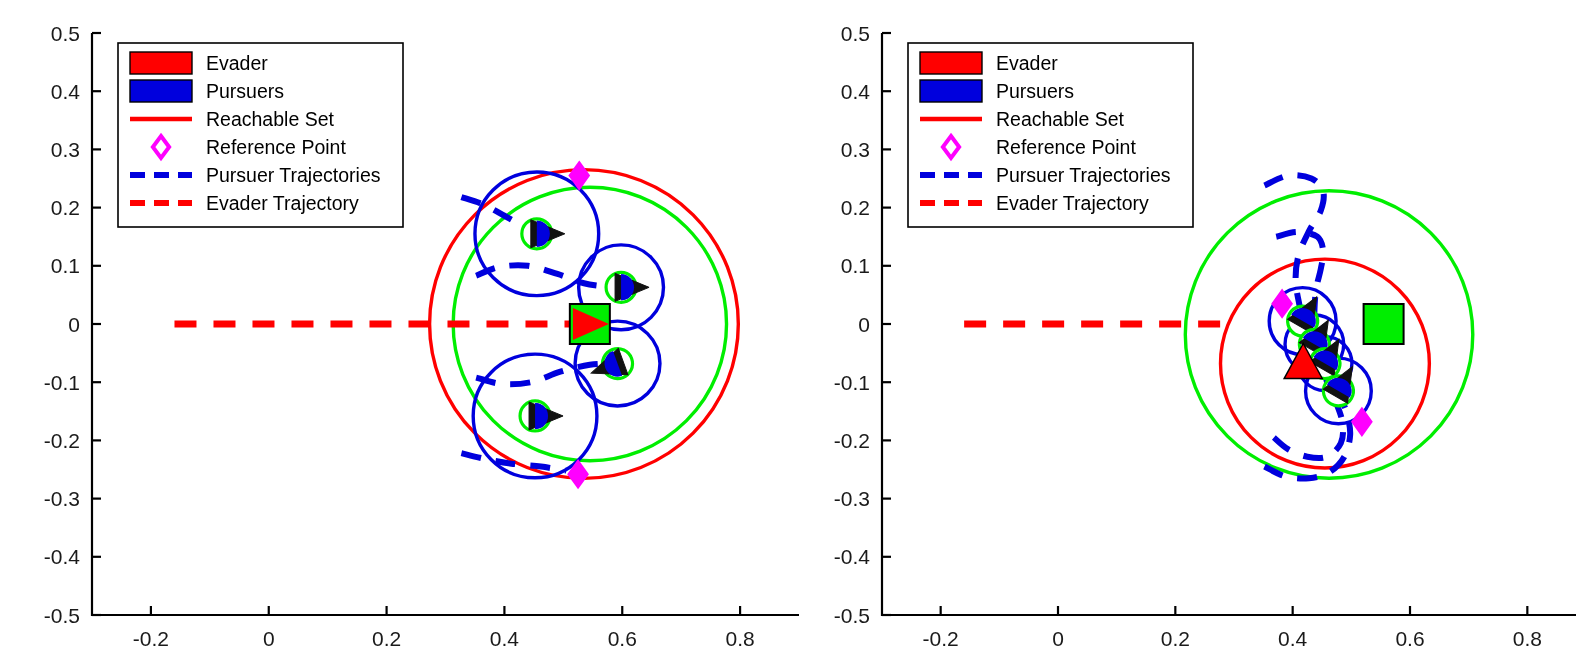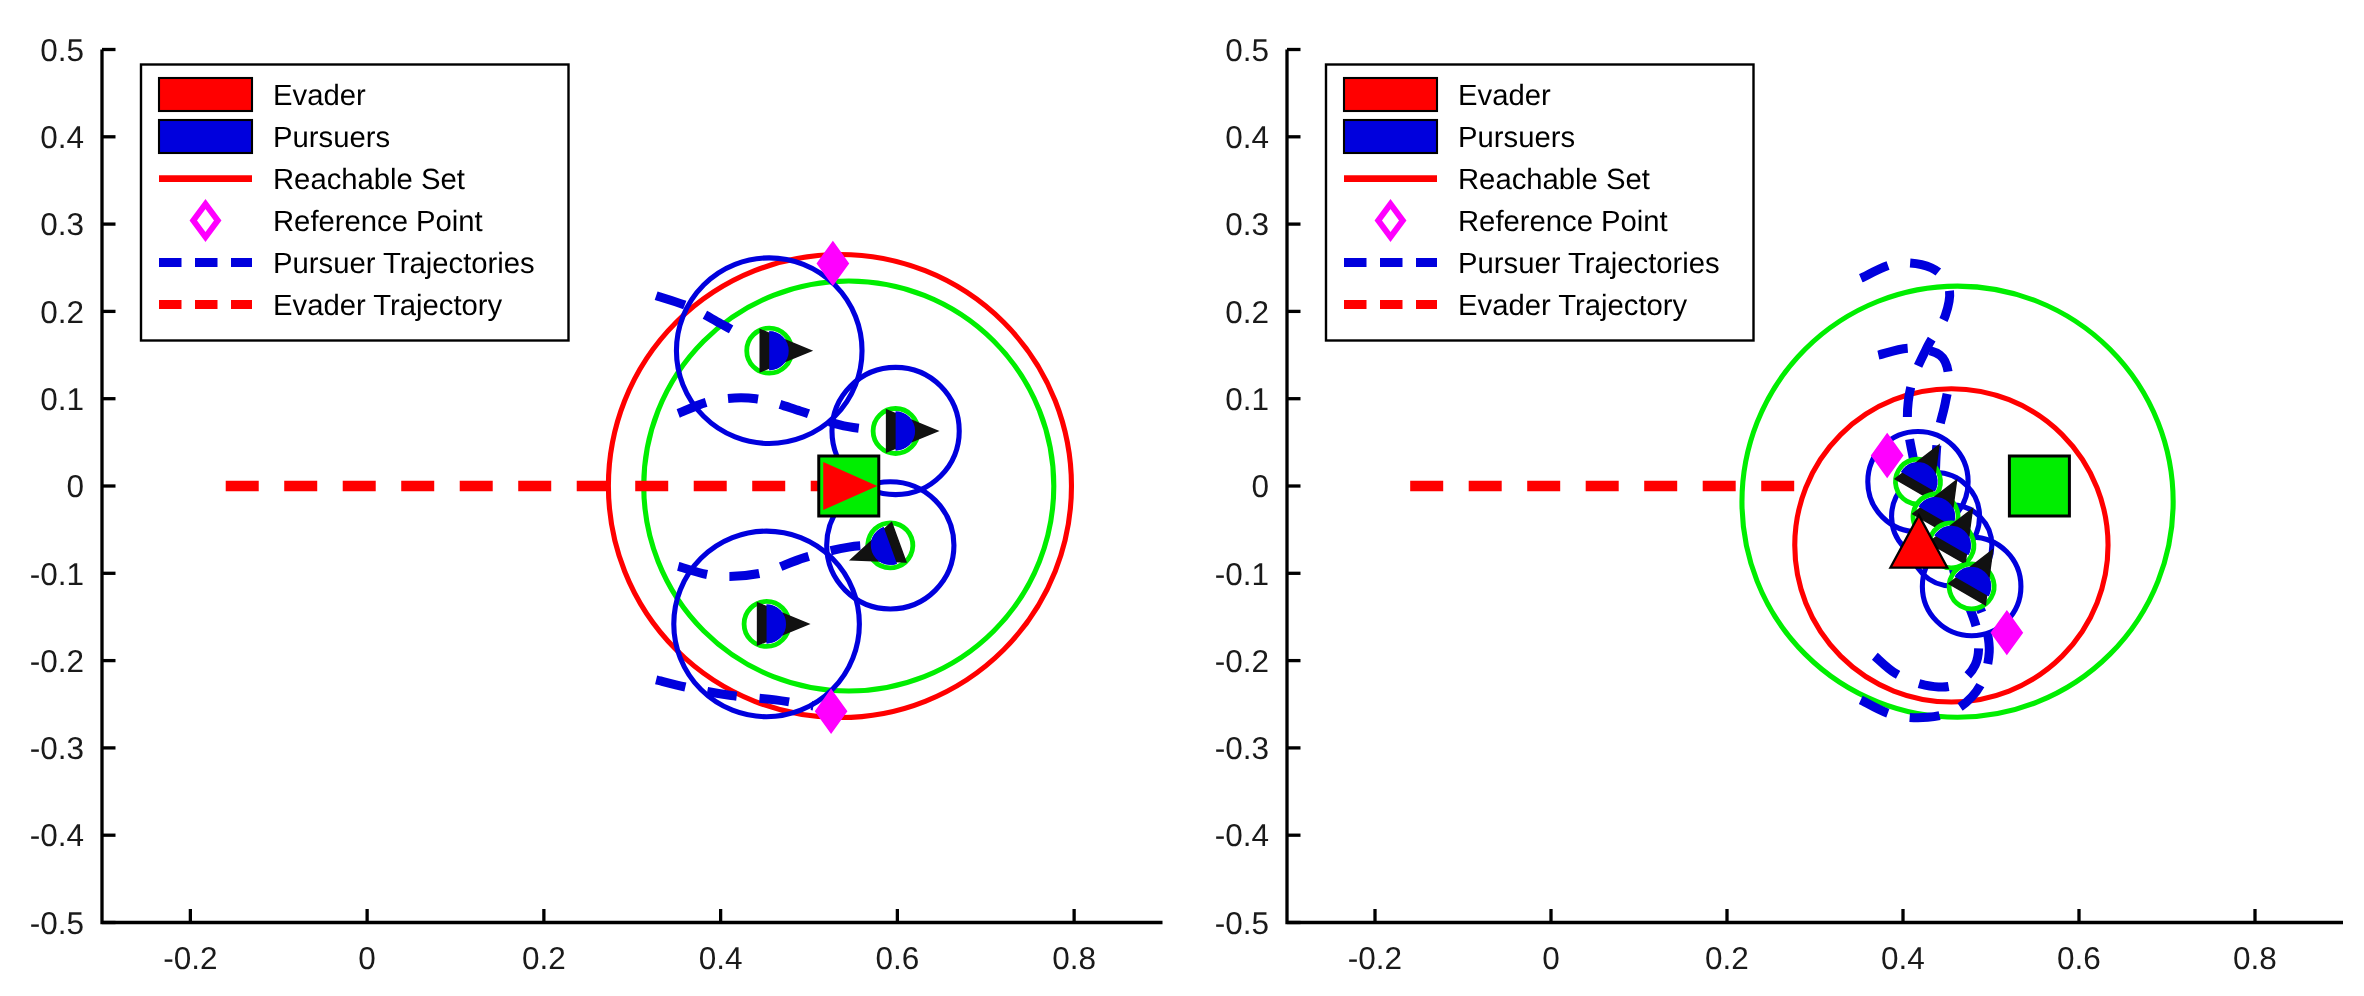--- a/index.html
+++ b/index.html
@@ -1,18 +1,18 @@
 <!DOCTYPE html>
 <html><head>
 <meta charset="utf-8">
 <style>
   html,body{margin:0;padding:0;background:#ffffff;}
   body{width:1576px;height:664px;font-family:"Liberation Sans",sans-serif;overflow:hidden;}
   #root{position:relative;width:1576px;height:664px;}
-  .plot-wrap{position:absolute;top:0;height:664px;}
+  .plot-wrap{position:absolute;top:0;height:664px;margin-left:24px;}
   .tick-label{font-family:"Liberation Sans",sans-serif;font-size:21px;fill:#1a1a1a;}
   .legend-text{font-family:"Liberation Sans",sans-serif;font-size:19.5px;fill:#000000;}
   svg{display:block;}
 </style>
 </head>
 <body>
 
 <div id="root">
   <div class="plot-wrap" id="panel-0" style="left:0px;width:790px;">
       <svg width="790" height="664" viewBox="0 0 790 664">

